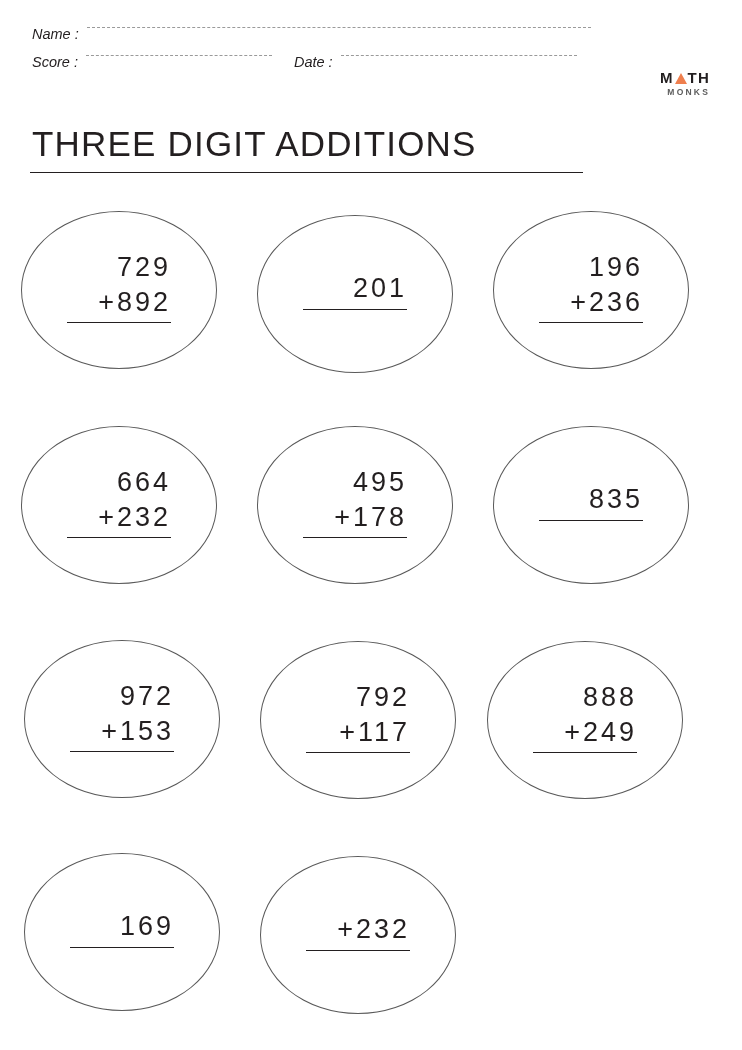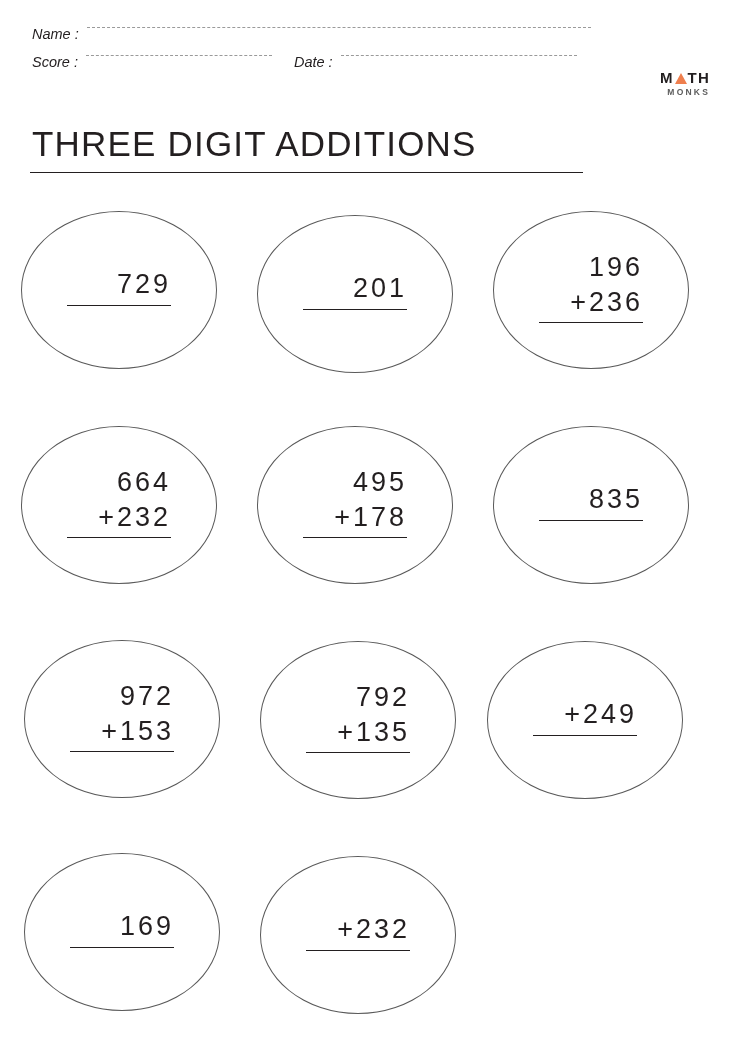--- a/index.html
+++ b/index.html
@@ -195,20 +195,21 @@
   <h1 class="title">THREE DIGIT ADDITIONS</h1>
   <div class="title-rule"></div>
 </div>
 
 <div class="grid">
 
   <div class="cell r1 c1">
     <div class="ellipse">
       <div class="sum">
         <span class="row1">729</span>
+        <span class="row2">+892</span>
         <span class="bar"></span>
       </div>
     </div>
   </div>
 
   <div class="cell r1 c2">
     <div class="ellipse">
       <div class="sum">
         <span class="row1">201</span>
         <span class="bar"></span>
@@ -263,29 +264,30 @@
         <span class="row2">+153</span>
         <span class="bar"></span>
       </div>
     </div>
   </div>
 
   <div class="cell r3 c3">
     <div class="ellipse">
       <div class="sum">
         <span class="row1">792</span>
-        <span class="row2">+135</span>
+        <span class="row2">+117</span>
         <span class="bar"></span>
       </div>
     </div>
   </div>
 
   <div class="cell r4 c1">
     <div class="ellipse">
       <div class="sum">
+        <span class="row1">888</span>
         <span class="row2">+249</span>
         <span class="bar"></span>
       </div>
     </div>
   </div>
 
   <div class="cell r4 c2">
     <div class="ellipse">
       <div class="sum">
         <span class="row1">169</span>

